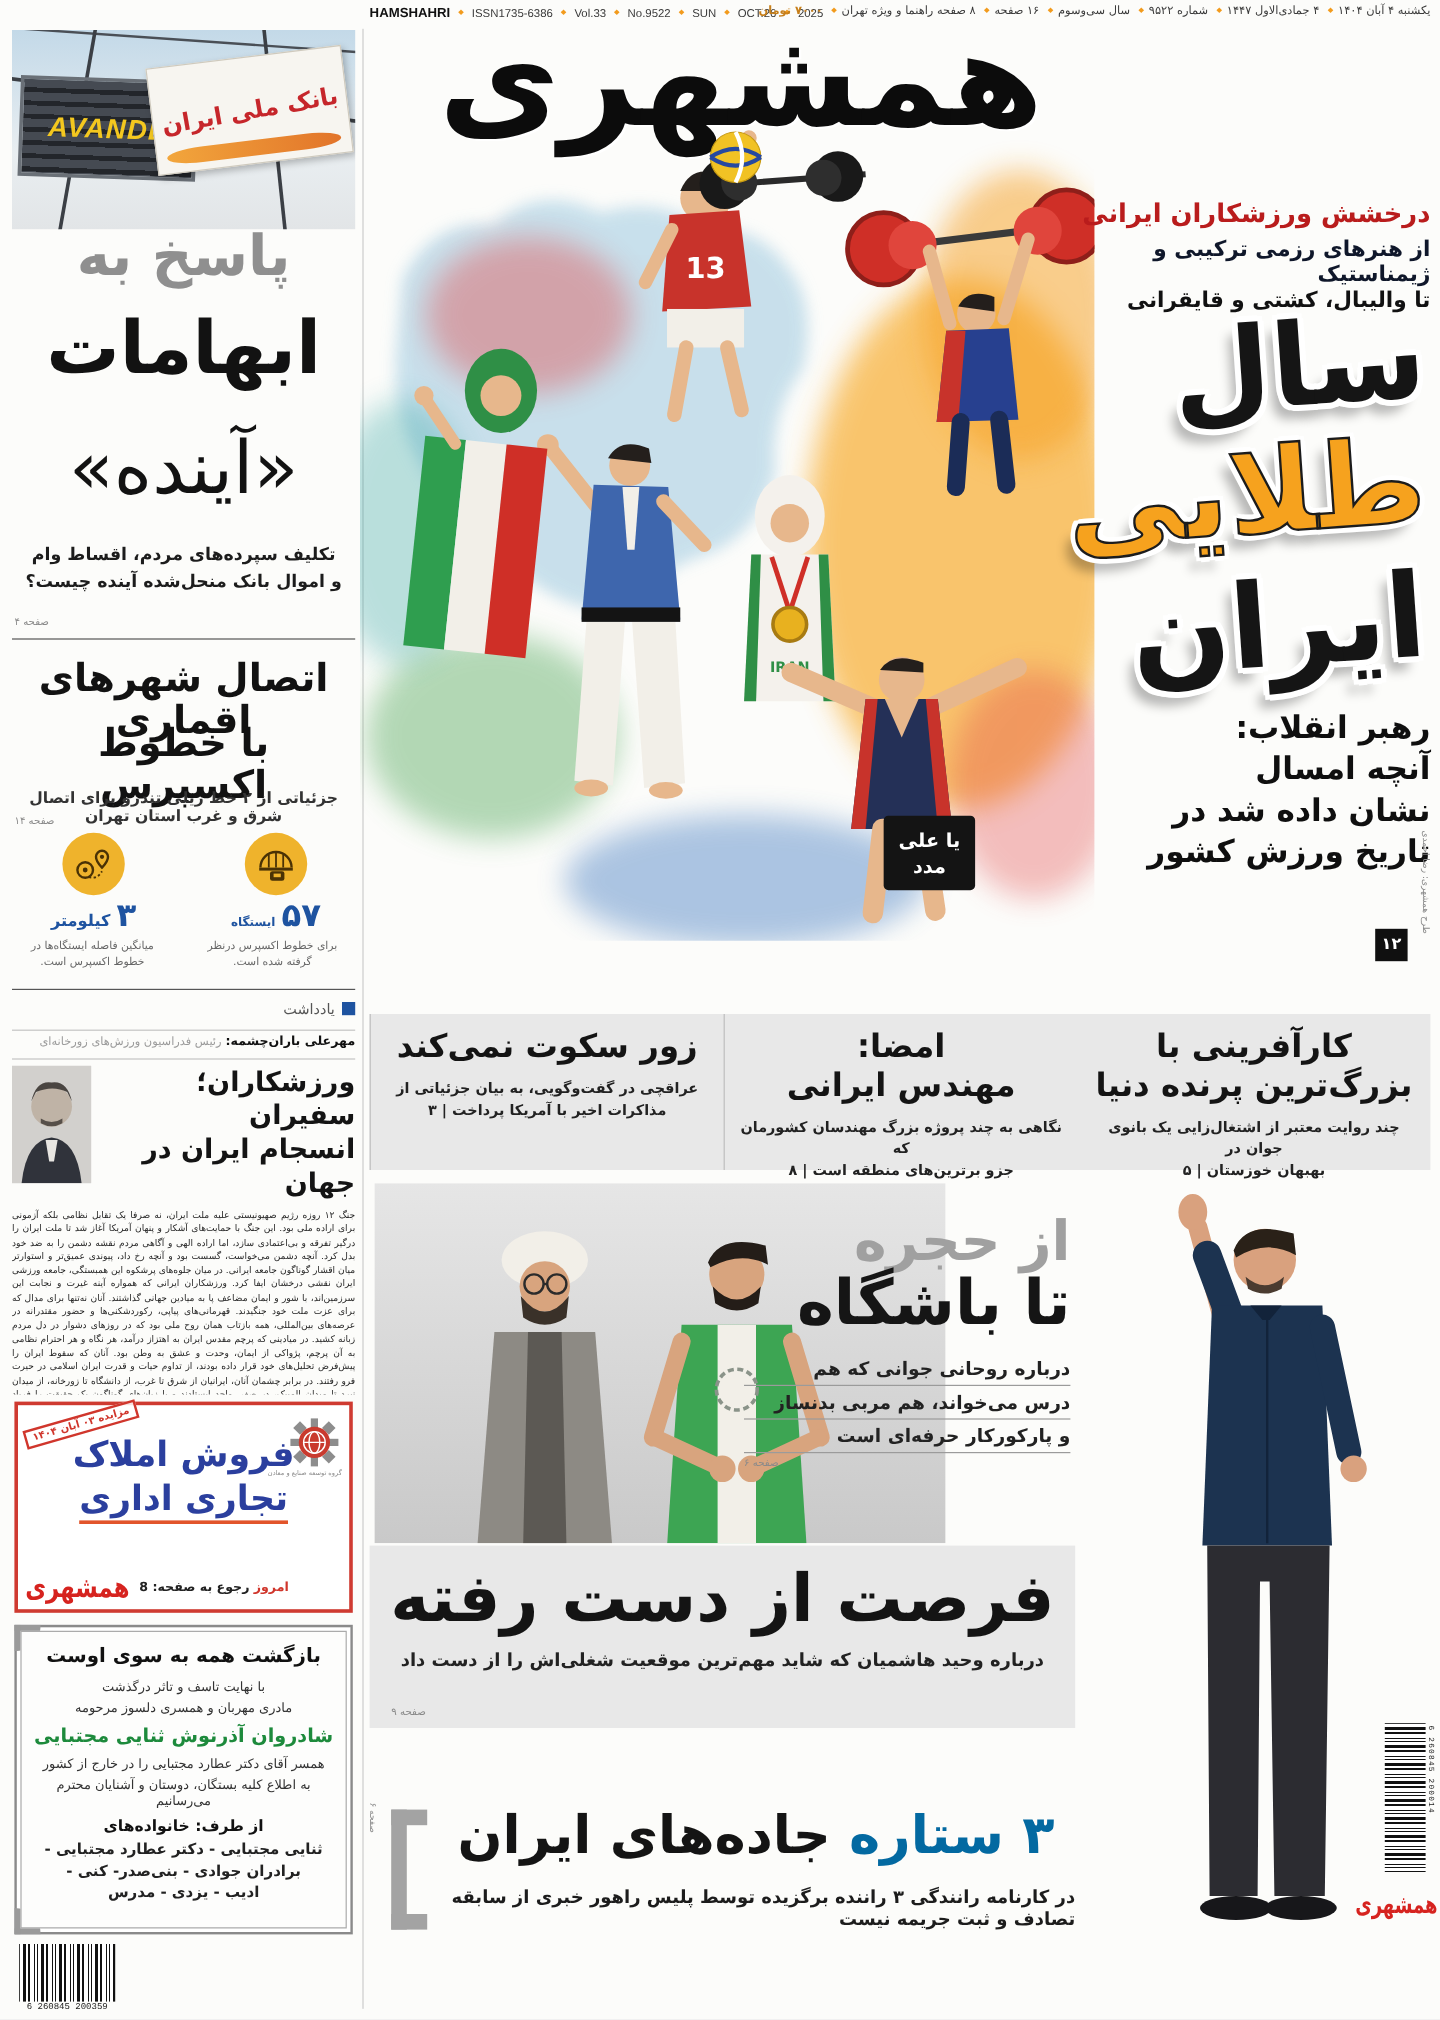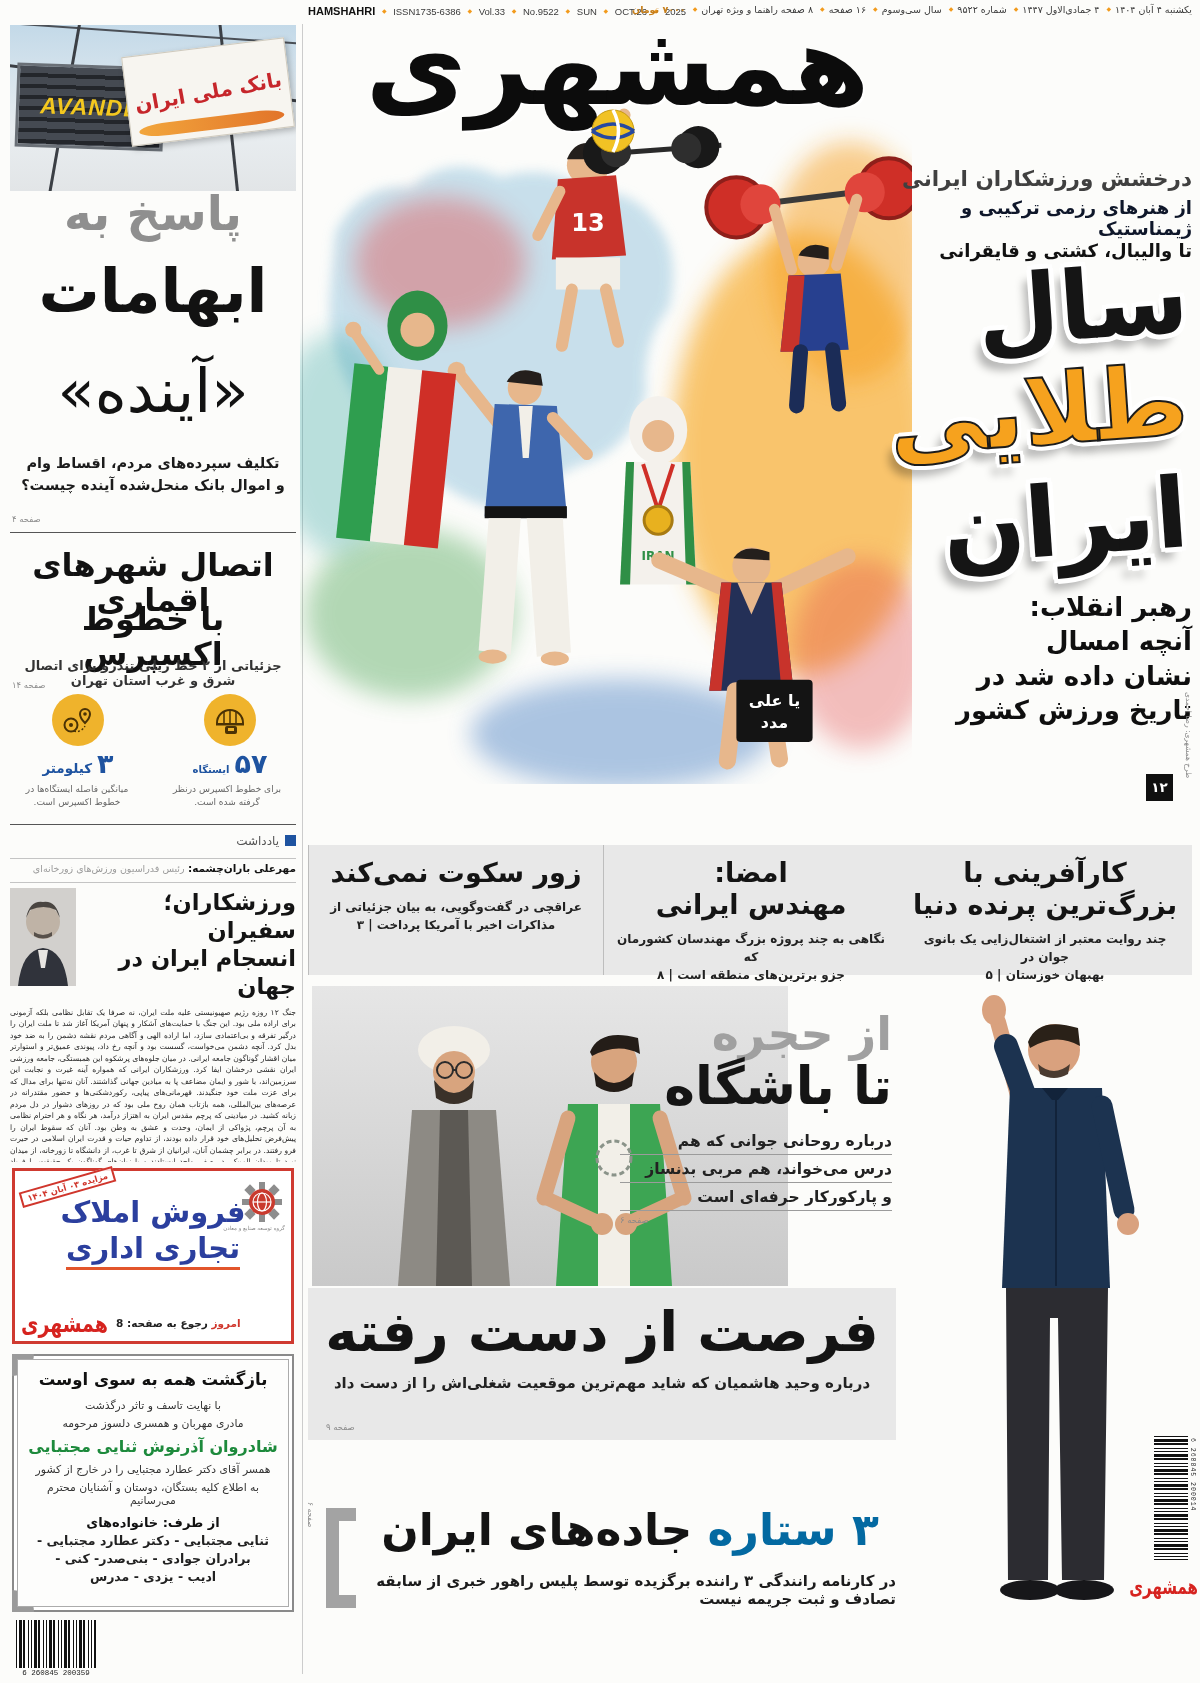--- a/index.html
+++ b/index.html
@@ -312,21 +312,21 @@
   </svg>
 
   <div class="abs fa c" style="left:335px;top:2px;width:565px;font-size:110px;font-weight:bold;color:#0c0c0c;line-height:1.18;text-shadow:2px 2px 0 #fff">همشهری</div>
   <svg class="abs" width="46" height="46" viewBox="0 0 46 46" style="left:590px;top:108px">
     <circle cx="23" cy="23" r="21" fill="#f1c224" stroke="#c79a12" stroke-width="1"></circle>
     <path d="M2,23 Q23,9 44,23" fill="none" stroke="#2749a0" stroke-width="3.5"></path>
     <path d="M2,23 Q23,37 44,23" fill="none" stroke="#2749a0" stroke-width="3.5"></path>
     <path d="M23,2 Q34,23 23,44" fill="none" stroke="#fff" stroke-width="3.5"></path>
   </svg>
 
-  <div class="abs fa r" style="left:880px;top:166px;width:312px;font-size:21.5px;font-weight:bold;color:#404040">درخشش ورزشکاران ایرانی</div>
+  <div class="abs fa r" style="left:880px;top:166px;width:312px;font-size:21.5px;font-weight:bold;color:#b91c1c">درخشش ورزشکاران ایرانی</div>
   <div class="abs fa r" style="left:880px;top:197px;width:312px;font-size:18px;font-weight:bold;color:#0f172a">از هنرهای رزمی ترکیبی و ژیمناستیک</div>
   <div class="abs fa r" style="left:880px;top:240px;width:312px;font-size:18px;font-weight:bold;color:#111">تا والیبال، کشتی و قایقرانی</div>
   <div class="abs fa r disp t-black" style="left:860px;top:250px;width:330px;font-size:95px">سال</div>
   <div class="abs fa r disp t-gold" style="left:860px;top:352px;width:330px;font-size:97px">طلایی</div>
   <div class="abs fa r disp t-black" style="left:860px;top:464px;width:330px;font-size:97px">ایران</div>
   <div class="abs fa r" style="left:915px;top:590px;width:277px;font-size:26px;font-weight:bold;color:#0f0f0f;line-height:1.32">
     <div>رهبر انقلاب:</div>
     <div>آنچه امسال</div>
     <div>نشان داده شد در</div>
     <div>تاریخ ورزش کشور</div>

